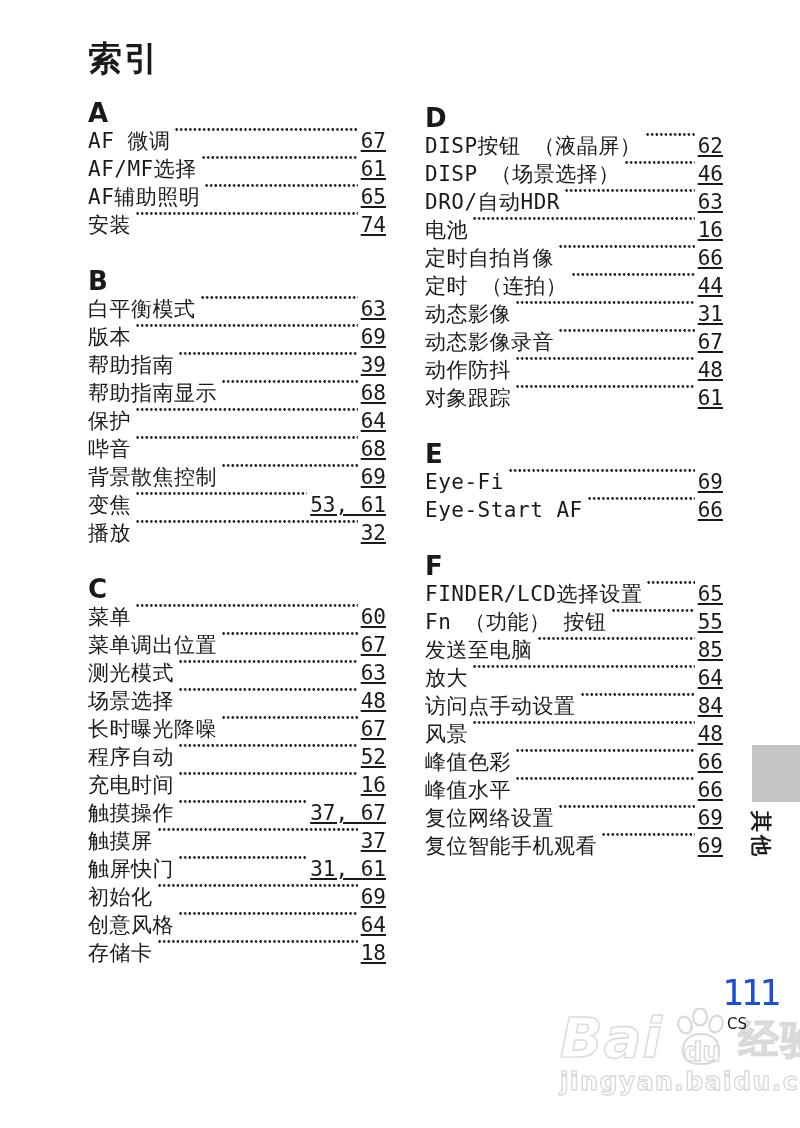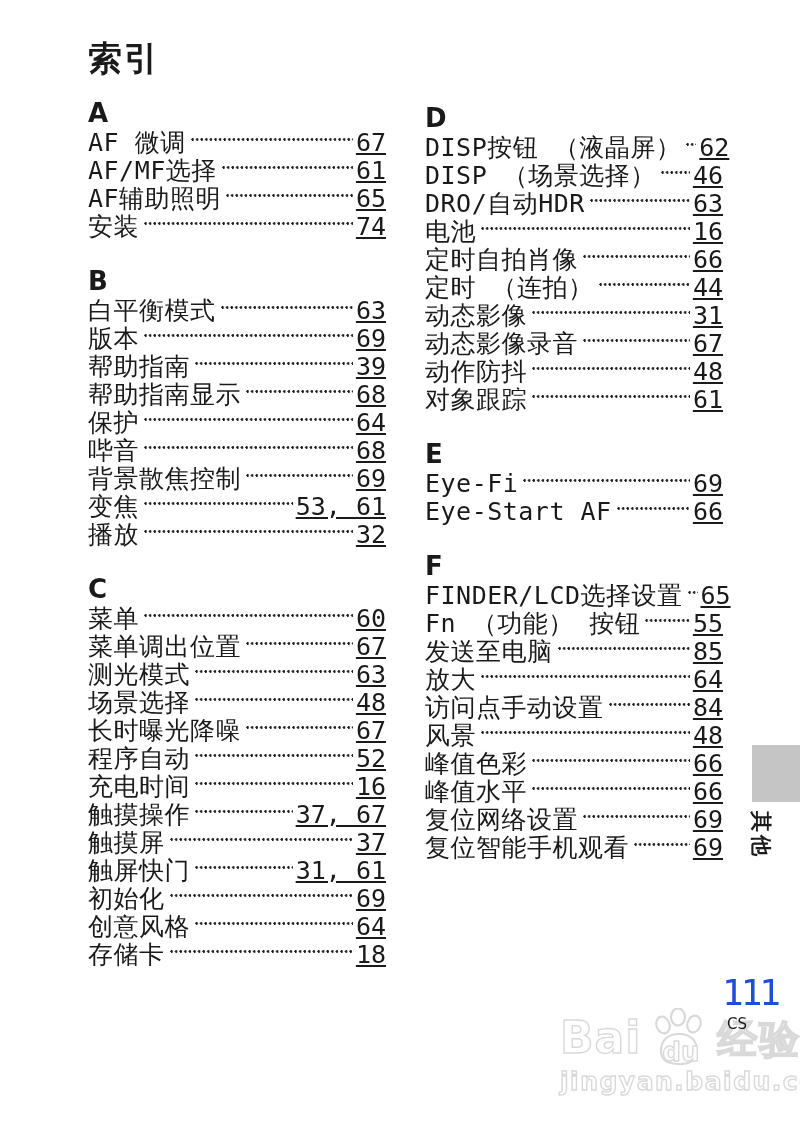--- a/index.html
+++ b/index.html
@@ -33,23 +33,23 @@
   .section-letter {
     font-family: "DejaVu Sans", "Liberation Sans", sans-serif;
     font-weight: bold;
     font-size: 26px;
     line-height: 30px;
     height: 30px;
   }
 
   .entry-row {
     display: flex;
-    align-items: center;
+    align-items: flex-start;
     height: 28px;
-    font-size: 25px;
+    font-size: 21px;
     white-space: nowrap;
   }
   .entry-row .term {
     line-height: 27px;
     letter-spacing: 0.5px;
     flex: 0 0 auto;
   }
   .entry-row .dots {
     flex: 1 1 auto;
     min-width: 10px;
@@ -95,21 +95,21 @@
     z-index: 1;
     font-family: "DejaVu Sans", "Liberation Sans", sans-serif;
     font-weight: bold;
     user-select: none;
   }
   .wm-outline {
     color: #ffffff;
     -webkit-text-stroke: 1.4px #d9d9d9;
   }
   .wm-row { display: flex; align-items: flex-end; }
-  .wm-bai { font-size: 44px; line-height: 56px; letter-spacing: 1px; }
+  .wm-bai { font-size: 56px; line-height: 56px; letter-spacing: 1px; font-style: italic; }
   .wm-paw-wrap { position: relative; width: 52px; height: 58px; margin: 0 12px; }
   .wm-paw-wrap svg { position: absolute; left: 0; top: 0; }
   .wm-du { position: absolute; left: 9px; bottom: 1px; font-size: 26px; line-height: 26px; }
   .wm-cn { font-size: 40px; line-height: 54px; letter-spacing: 2px; }
   .wm-url { font-size: 25px; line-height: 28px; letter-spacing: 1.5px; margin-top: 2px; }
 
   .cs-label {
     position: absolute;
     left: 727px;
     top: 1016px;

